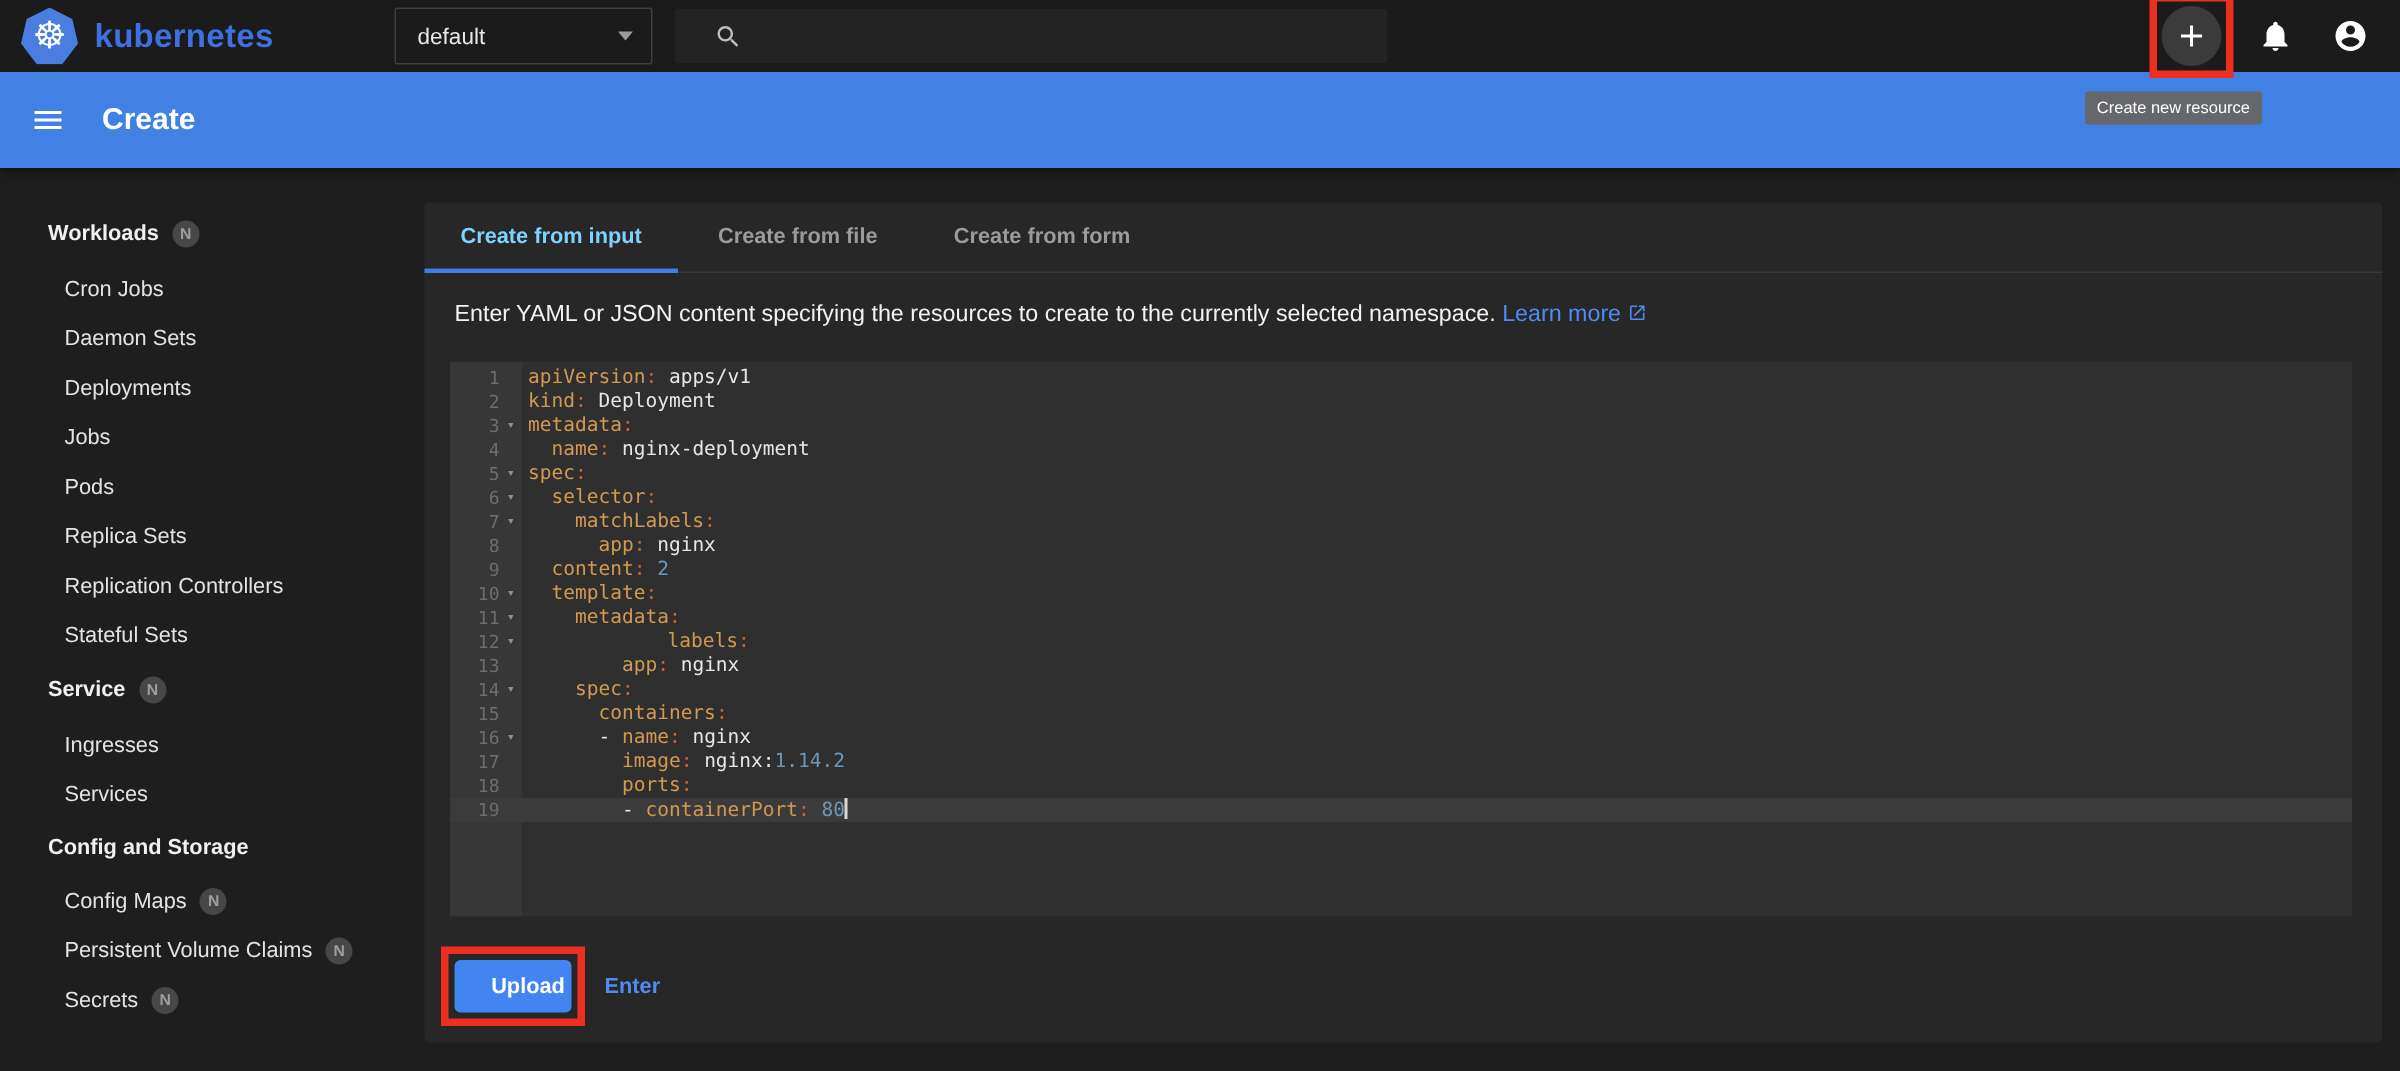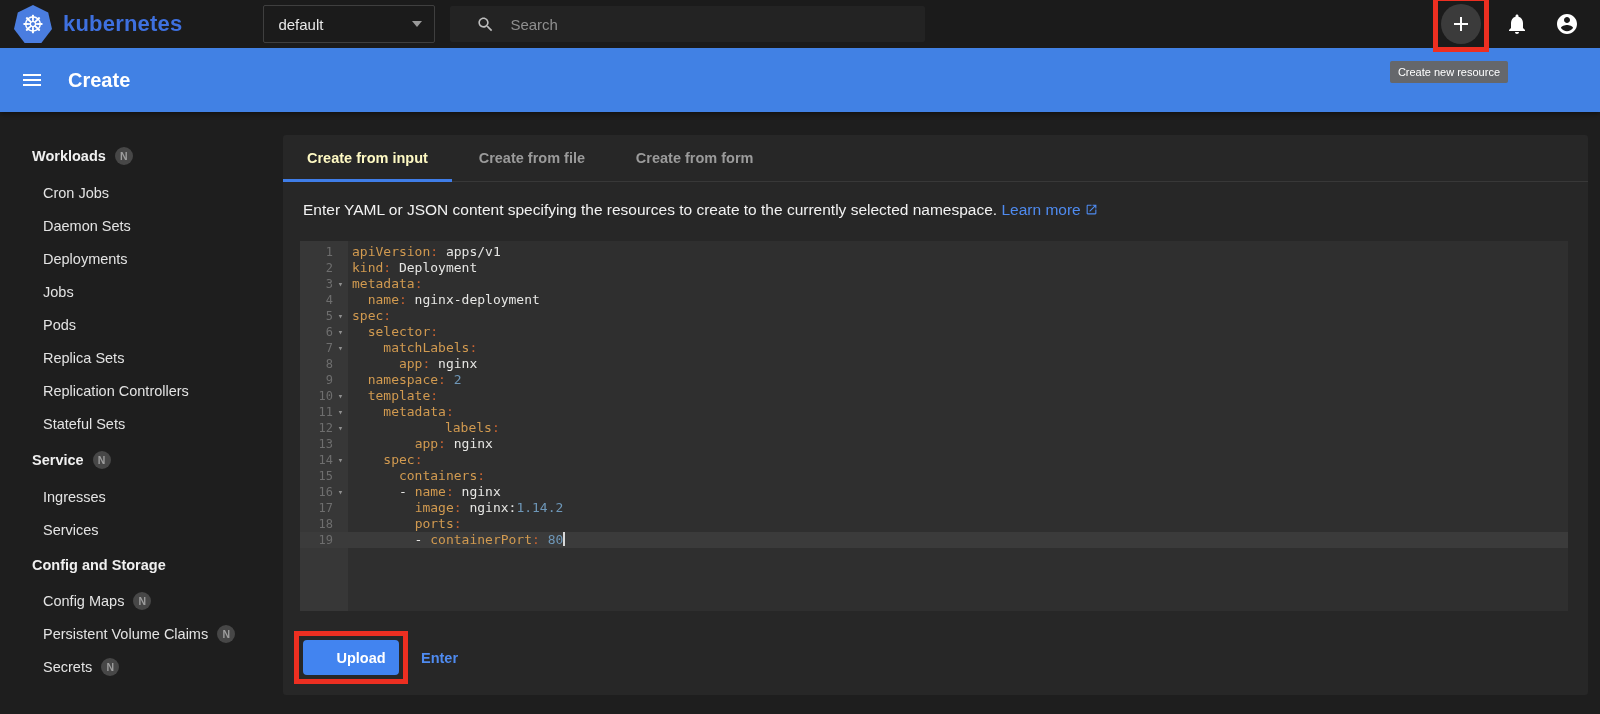--- a/index.html
+++ b/index.html
@@ -45,21 +45,21 @@
   .side-item { padding:8px 0 8px 43px; font-size:14.5px; color:#e3e3e3; display:flex; align-items:center; cursor:pointer; height:33px; }
   .nbadge { display:inline-flex; align-items:center; justify-content:center; width:18px; height:18px; border-radius:50%;
             background:#474747; color:#9e9e9e; font-size:10.5px; font-weight:bold; margin-left:9px; flex:none; }
 
   .content { flex:1; }
   .card { margin:23px 12px 0 0; height:560px; background:#272727; border-radius:3px; }
 
   .tabbar { height:47px; display:flex; border-bottom:1px solid #383838; }
   .tab { min-width:160px; padding:0 24px; display:flex; align-items:center; justify-content:center;
          font-size:14.5px; font-weight:bold; color:#9b9b9b; cursor:pointer; position:relative; }
-  .tab.active { color:#fef9c3;text-align:right; }
+  .tab.active { color:#7dd3fc;text-align:right; }
   .tab.active::after { content:""; position:absolute; left:0; right:0; bottom:-1px; height:3px; background:var(--tabind,#3f7de8); }
 
   .instruction { padding:19px 20px 0 20px; font-size:15.5px; color:#f2f2f2; }
   .instruction a { color:var(--link,#4f8bf0); text-decoration:none; cursor:pointer; }
   .ext-ico { display:inline-block; width:13px; height:13px; margin-left:4px; vertical-align:-1px; }
   .ext-ico svg { width:13px; height:13px; fill:var(--link,#4f8bf0); }
 
   
   .editor { position:relative; margin:22px 20px 0 17px; height:370px; background:#2f2f2f;
             font-family:"DejaVu Sans Mono", monospace; font-size:13px; line-height:16px; cursor:text; overflow:hidden; }
@@ -68,21 +68,21 @@
   .cline { display:flex; height:16px; }
   .cline.active { background:#3b3b3b; }
   .gnum { width:33px; text-align:right; color:#6e6e6e; font-size:12px; flex:none; }
   .gfold { width:15px; text-align:center; color:#8f8f8f; font-size:9px; flex:none; }
   .ctext { padding-left:4px; white-space:pre; }
   .cursorbar { display:inline-block; width:2px; height:14px; background:#d8d8d8; vertical-align:-2px; }
 
   
   .actions { display:flex; align-items:center; margin:20px 0 0 11px; }
   .upload-annotation { border:5px solid var(--red,#ed2f21); padding:4px; display:inline-flex; }
-  .upload-btn { width:96px; height:35px; background:var(--accent,#4284f0); color:#fff; font-size:14.5px; font-weight:bold;
+  .upload-btn { width:78px; height:35px; background:var(--accent,#4284f0); color:#fff; font-size:14.5px; font-weight:bold;
                 border:none; border-radius:4px; cursor:pointer; font-family:"Liberation Sans",sans-serif;padding-left:20px; }
   .cancel-link { margin-left:13px; color:var(--link,#4f8bf0); font-size:14.5px; font-weight:bold; cursor:pointer; }
 </style>
 </head>
 <body>
 
 <div class="topbar">
   <div class="logo">
     <div class="hept">
         <span>☸</span>
@@ -90,21 +90,20 @@
     <div class="wordmark">kubernetes</div>
   </div>
   <div class="ns-select">
     <span class="val">default</span>
     <span class="caret"></span>
   </div>
   <div class="search">
     <svg viewBox="0 0 24 24">
         <path d="M15.5 14h-.79l-.28-.27C15.41 12.59 16 11.11 16 9.5 16 5.91 13.09 3 9.5 3S3 5.91 3 9.5 5.91 16 9.5 16c1.61 0 3.09-.59 4.23-1.57l.27.28v.79l5 4.99L20.49 19l-4.99-5zm-6 0C7.01 14 5 11.99 5 9.5S7.01 5 9.5 5 14 7.01 14 9.5 11.99 14 9.5 14z"></path>
       </svg>
-    <input type="text" placeholder="Search" style="">
   </div>
   <div class="top-actions">
     <div class="plus-annotation">
       <div class="plus-btn">
         <svg viewBox="0 0 24 24">
             <path d="M19 13h-6v6h-2v-6H5v-2h6V5h2v6h6v2z"></path>
           </svg>
       </div>
     </div>
     <div class="iconbtn bell">
@@ -241,21 +240,21 @@
               <span class="ctext"><span style="color: rgb(230, 230, 228);">    </span><span style="color: rgb(209, 154, 80);">matchLabels</span><span style="color: rgb(201, 99, 49);">:</span></span>
             </div>
             <div class="cline">
               <span class="gnum">8</span>
               <span class="gfold"></span>
               <span class="ctext"><span style="color: rgb(230, 230, 228);">      </span><span style="color: rgb(209, 154, 80);">app</span><span style="color: rgb(201, 99, 49);">:</span><span style="color: rgb(230, 230, 228);"> nginx</span></span>
             </div>
             <div class="cline">
               <span class="gnum">9</span>
               <span class="gfold"></span>
-              <span class="ctext"><span style="color: rgb(230, 230, 228);">  </span><span style="color: rgb(209, 154, 80);">namespace</span><span style="color: rgb(201, 99, 49);">:</span><span style="color: rgb(230, 230, 228);"> </span><span style="color: rgb(110, 151, 184);">2</span></span>
+              <span class="ctext"><span style="color: rgb(230, 230, 228);">  </span><span style="color: rgb(209, 154, 80);">content</span><span style="color: rgb(201, 99, 49);">:</span><span style="color: rgb(230, 230, 228);"> </span><span style="color: rgb(110, 151, 184);">2</span></span>
             </div>
             <div class="cline">
               <span class="gnum">10</span>
               <span class="gfold">▾</span>
               <span class="ctext"><span style="color: rgb(230, 230, 228);">  </span><span style="color: rgb(209, 154, 80);">template</span><span style="color: rgb(201, 99, 49);">:</span></span>
             </div>
             <div class="cline">
               <span class="gnum">11</span>
               <span class="gfold">▾</span>
               <span class="ctext"><span style="color: rgb(230, 230, 228);">    </span><span style="color: rgb(209, 154, 80);">metadata</span><span style="color: rgb(201, 99, 49);">:</span></span>

